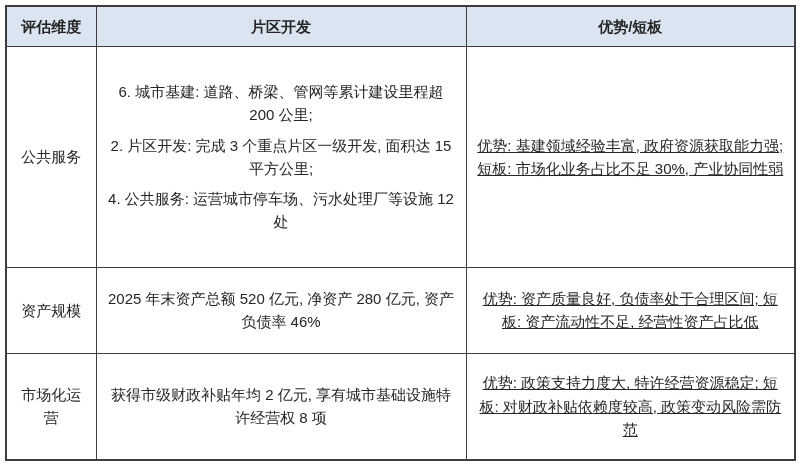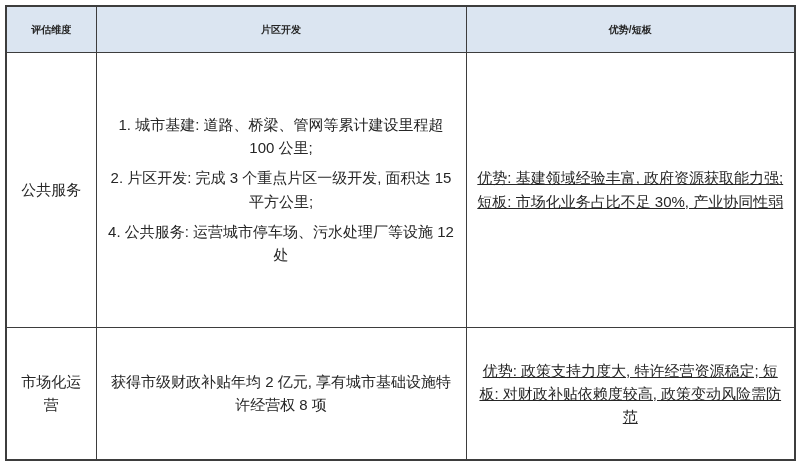--- a/index.html
+++ b/index.html
@@ -28,22 +28,22 @@
     border: 1px solid #3d3d3d;
     vertical-align: middle;
     text-align: center;
     font-size: 15px;
     line-height: 1.55;
     padding: 4px 8px;
   }
   table.eval-table thead th {
     background: #dbe5f1;
     font-weight: bold;
-    height: 46px;
-    font-size: 10px;
+    height: 40px;
+    font-size: 15px;
   }
   col.c-dim { width: 90px; }
   col.c-det { width: 370px; }
   col.c-adv { width: 329px; }
   tr.r-business   { height: 175px; }
   tr.r-assets     { height: 68px; }
   tr.r-talent     { height: 71px; }
   tr.r-policy     { height: 85px; }
   td.details-cell { padding: 6px 12px; }
   td.details-cell p { margin: 7px 0; text-align: center; }
@@ -63,25 +63,30 @@
       <tr>
         <th>评估维度</th>
         <th>片区开发</th>
         <th>优势/短板</th>
       </tr>
     </thead>
     <tbody>
       <tr class="r-business">
         <td>公共服务</td>
         <td class="details-cell">
-          <p>1. 城市基建: 道路、桥梁、管网等累计建设里程超 100 公里;</p>
+          <p>6. 城市基建: 道路、桥梁、管网等累计建设里程超 200 公里;</p>
           <p>2. 片区开发: 完成 3 个重点片区一级开发, 面积达 15 平方公里;</p>
           <p>4. 公共服务: 运营城市停车场、污水处理厂等设施 12 处</p>
         </td>
         <td class="assessment-cell">优势: 基建领域经验丰富, 政府资源获取能力强; 短板: 市场化业务占比不足 30%, 产业协同性弱</td>
+      </tr>
+      <tr class="r-assets">
+        <td>资产规模</td>
+        <td class="details-cell">2025 年末资产总额 520 亿元, 净资产 280 亿元, 资产负债率 46%</td>
+        <td class="assessment-cell">优势: 资产质量良好, 负债率处于合理区间; 短板: 资产流动性不足, 经营性资产占比低</td>
       </tr>
       <tr class="r-policy">
         <td>市场化运营</td>
         <td class="details-cell">获得市级财政补贴年均 2 亿元, 享有城市基础设施特许经营权 8 项</td>
         <td class="assessment-cell">优势: 政策支持力度大, 特许经营资源稳定; 短板: 对财政补贴依赖度较高, 政策变动风险需防范</td>
       </tr>
     </tbody>
   </table>
 </div>
 

